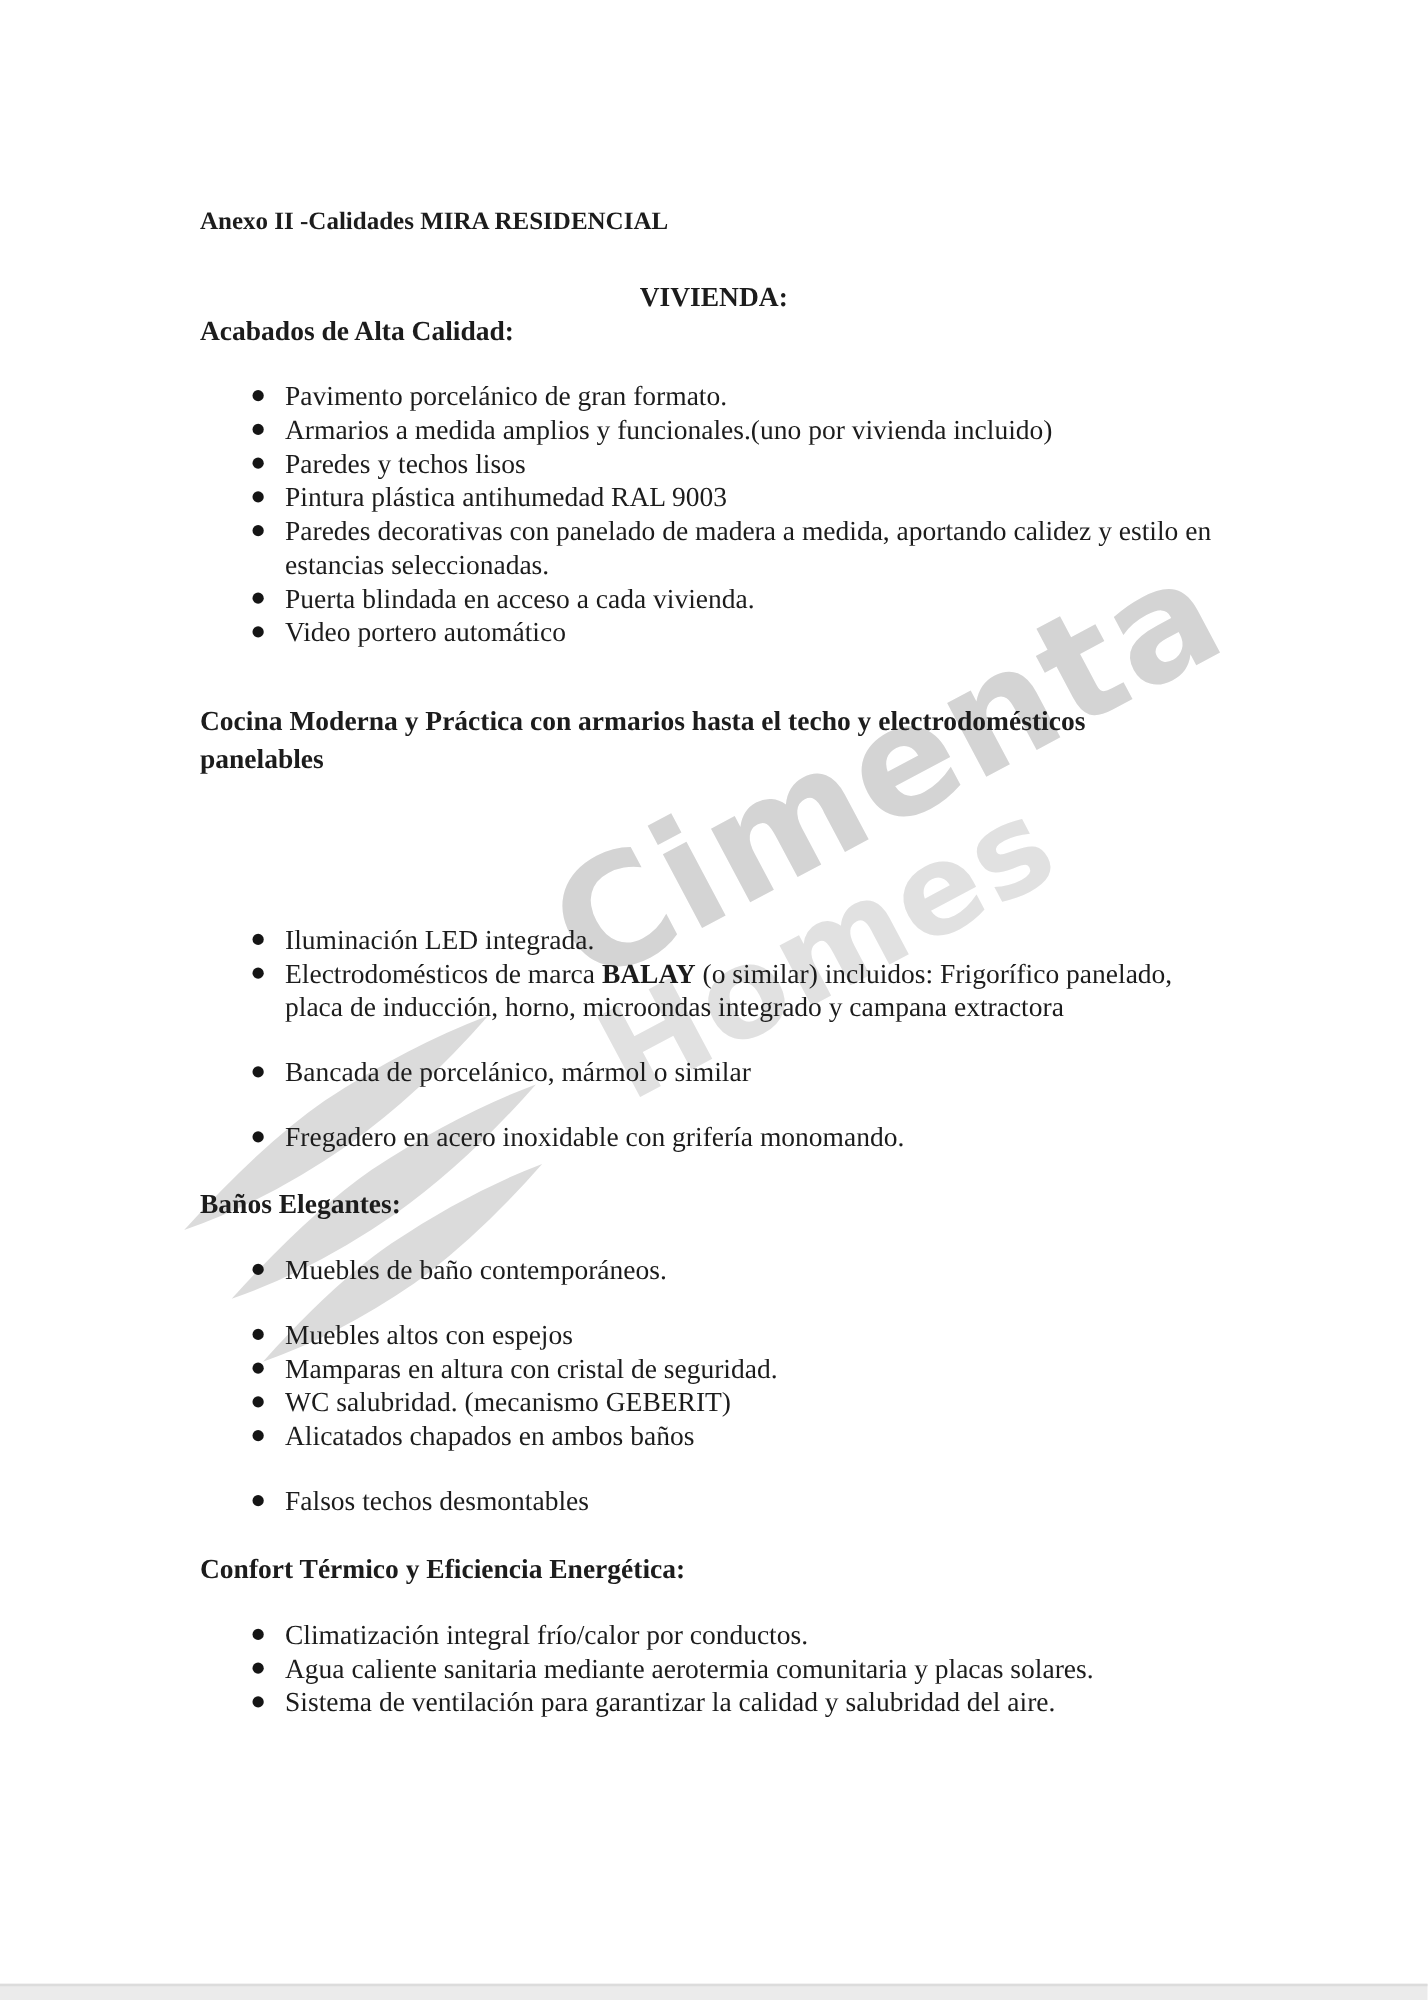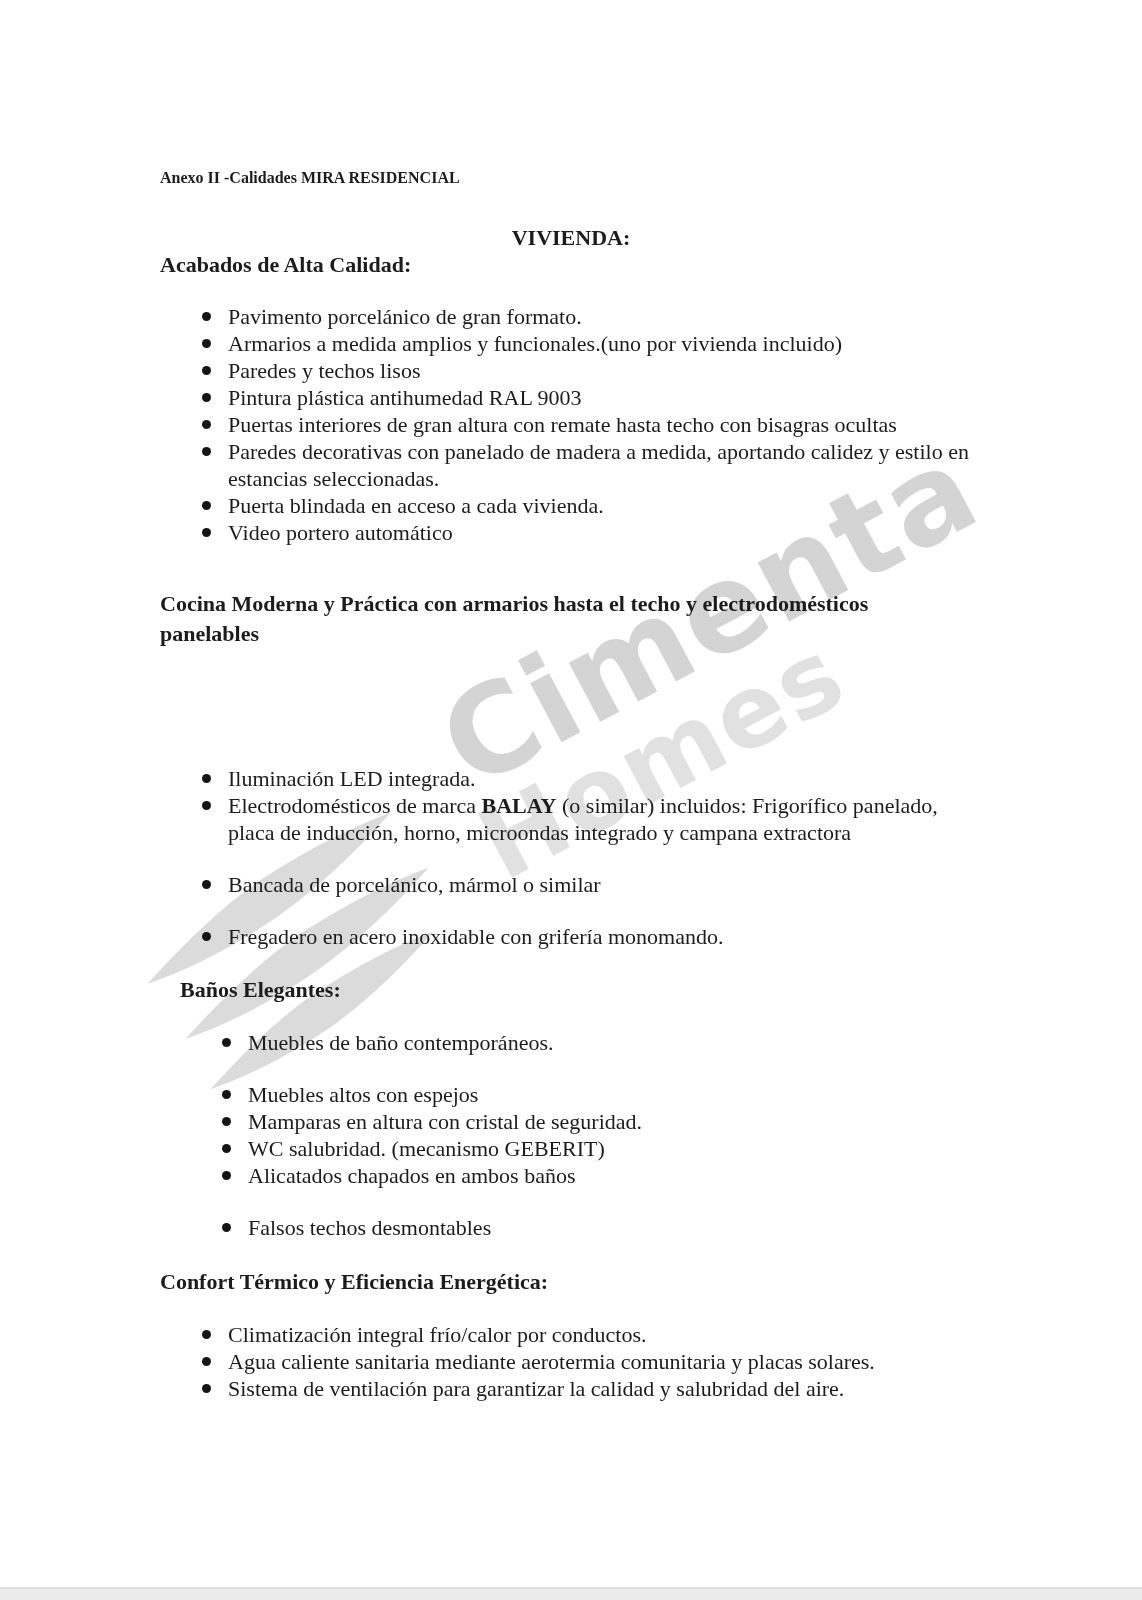--- a/index.html
+++ b/index.html
@@ -68,33 +68,33 @@
     position: relative;
     z-index: 1;
     padding: 164px 130px 0 160px;
     width: 822px;
     font-size: 22px;
     line-height: 27px;
   }
   .doc-title {
     font-weight: bold;
     margin: 0;
-    font-size: 16px;
+    font-size: 20px;
     line-height: 27px;
   }
   .doc-section { margin: 0; }
   .section-heading {
     font-weight: bold;
     line-height: 27px;
   }
   .sec-0 { margin-top: 33px; text-align: center; }
   .sec-1 { }
   .sec-2 { margin-top: 43px; }
   .sec-2 .section-heading { line-height: 30px; }
-  .sec-3 { margin-top: 26px; margin-left: 20px; }
+  .sec-3 { margin-top: 26px; }
   .sec-4 { margin-top: 27px; }
 
   ul.bullet-list {
     list-style: none;
     margin: 25px 0 0 0;
     padding: 0;
   }
   .sec-2 ul.bullet-list { margin-top: 116px; }
   .sec-3 ul.bullet-list { margin-top: 26px; }
   .sec-4 ul.bullet-list { margin-top: 26px; }
@@ -162,21 +162,20 @@
         </section>
         <section class="doc-section sec-1">
           <div class="section-heading">
             <div>Acabados de Alta Calidad:</div>
           </div>
           <ul class="bullet-list">
             <li class="list-item"><span>Pavimento porcelánico de gran formato.</span></li>
             <li class="list-item"><span>Armarios a medida amplios y funcionales.(uno por vivienda incluido)</span></li>
             <li class="list-item"><span>Paredes y techos lisos</span></li>
             <li class="list-item"><span>Pintura plástica antihumedad RAL 9003</span></li>
-            <li class="list-item"><span>Puertas interiores de gran altura con remate hasta techo con bisagras ocultas</span></li>
             <li class="list-item"><span>Paredes decorativas con panelado de madera a medida, aportando calidez y estilo en estancias seleccionadas.</span></li>
             <li class="list-item"><span>Puerta blindada en acceso a cada vivienda.</span></li>
             <li class="list-item"><span>Video portero automático</span></li>
           </ul>
         </section>
         <section class="doc-section sec-2">
           <div class="section-heading">
             <div>Cocina Moderna y Práctica con armarios hasta el techo y electrodomésticos</div>
             <div>panelables</div>
           </div>

